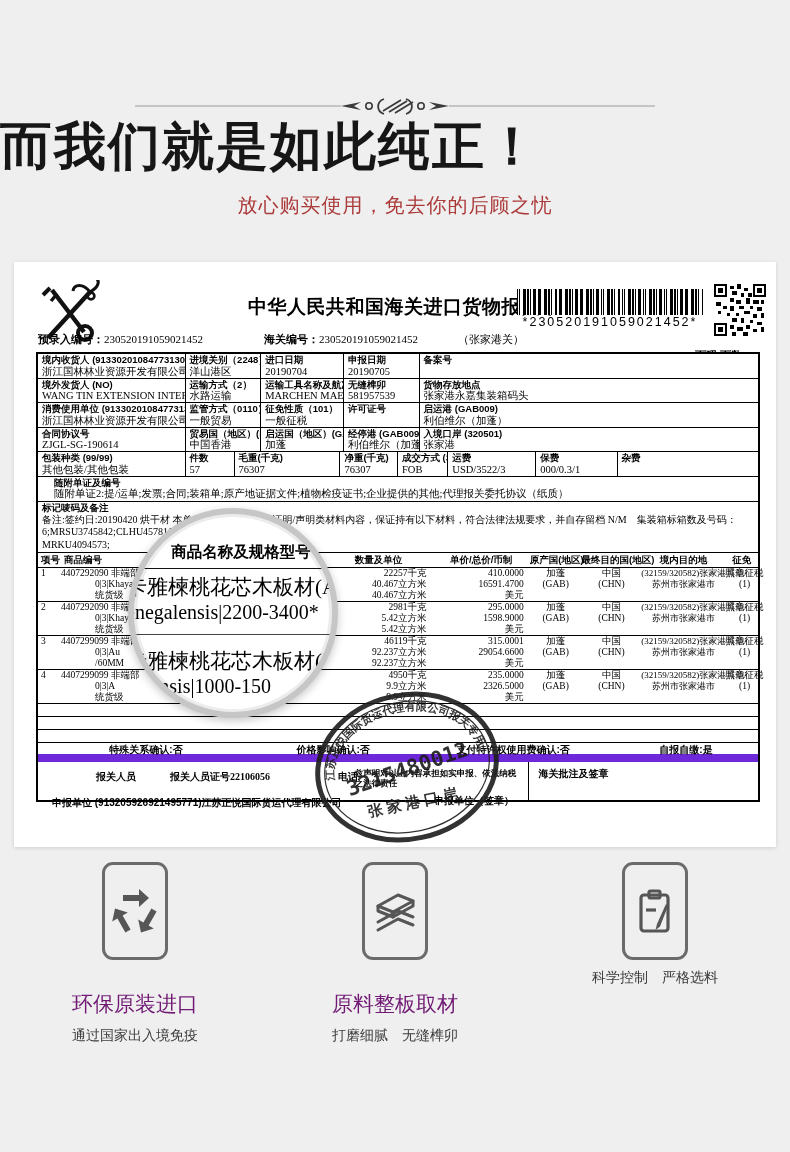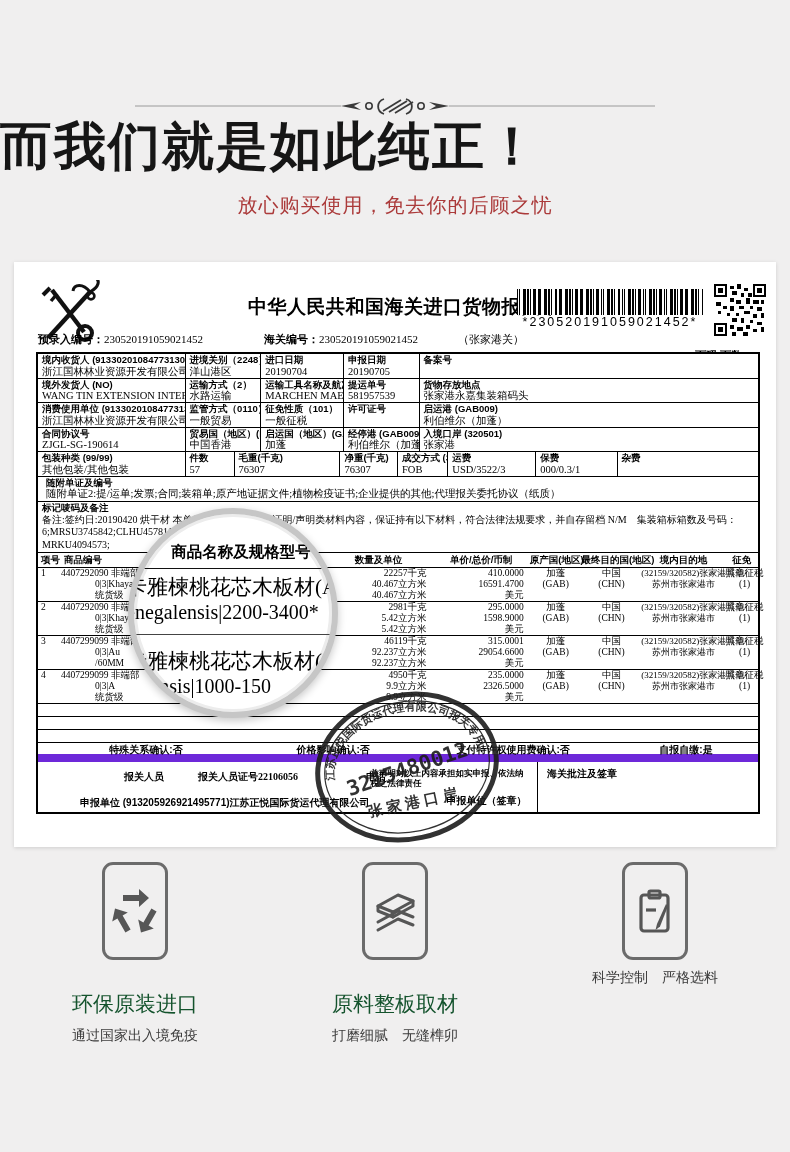--- a/index.html
+++ b/index.html
@@ -38,21 +38,21 @@
   
   .formbox { position:absolute; top:90px; left:22px; width:724px; border:2px solid #000; background:#fff; }
   .irow { display:grid; border-bottom:1px solid #000; min-height:21px; }
   .irow5 { grid-template-columns:20.5% 10.5% 11.5% 10.5% 1fr; }
   .irow8 { grid-template-columns:20.5% 6.8% 14.7% 8% 7% 12.2% 11.3% 1fr; }
   .fcell { border-right:1px solid #000; padding:1px 3px 1px 4px; overflow:hidden; }
   .fcell:last-child { border-right:none; }
   .flab { font-size:9.5px; font-weight:bold; line-height:10.5px; white-space:nowrap; }
   .fval { font-size:10.5px; font-family:"Liberation Serif",serif; line-height:11px; white-space:nowrap; }
 
-  .docs { border-bottom:1px solid #000; padding:1px 8px; }
+  .docs { border-bottom:1px solid #000; padding:1px 16px; }
   .docs .flab { font-size:9.5px; }
   .docs .dtext { font-size:10.5px; font-family:"Liberation Serif",serif; line-height:12px; }
   .marks { border-bottom:1px solid #000; padding:1px 4px; min-height:48px; }
   .marks .mtext { font-size:10px; font-family:"Liberation Serif",serif; line-height:12.5px; }
 
   .ithead { display:grid; grid-template-columns:3.2% 9% 27.6% 15% 13.5% 7.2% 8.3% 11.7% 1fr;
     border-bottom:1px solid #000; font-size:9.5px; font-weight:bold; height:15px; align-items:center; }
   .ithead span { text-align:center; white-space:nowrap; }
   .ithead span:nth-child(1),.ithead span:nth-child(2){ text-align:left; padding-left:3px; }
 
@@ -63,21 +63,21 @@
   .c-prod .ln+ .ln { padding-left:34px; }
   .c-qty,.c-price { text-align:right; padding-right:6px; }
   .c-origin,.c-dest,.c-tax { text-align:center; }
   .c-place { text-align:center; font-size:9px; overflow:visible; }
   .erow { height:13px; border-bottom:1px solid #000; }
 
   .confirm { display:grid; grid-template-columns:30% 22% 28% 20%; height:19px; align-items:center;
     border-bottom:8px solid #6d28d9; font-size:10px; font-weight:bold; }
   .confirm span { text-align:center; white-space:nowrap; }
 
-  .ffoot { position:relative; height:50px; font-size:10px;margin-left:28px; }
+  .ffoot { position:relative; height:38px; font-size:10px; }
   .ffoot .vline { position:absolute; left:68%; top:0; bottom:0; border-left:1px solid #000; }
   .fo-a { position:absolute; left:58px; top:8px; font-weight:bold; }
   .fo-b { position:absolute; left:132px; top:8px; font-weight:bold; font-family:"Liberation Serif",serif; }
   .fo-c { position:absolute; left:300px; top:8px; font-weight:bold; }
   .fo-st { position:absolute; left:44%; top:6px; width:23%; font-size:8.5px; font-weight:bold; line-height:10px; }
   .fo-sign { position:absolute; left:55%; top:32px; font-weight:bold; }
   .fo-notes { position:absolute; left:69.5%; top:5px; font-weight:bold; }
   .fo-unit { position:absolute; left:14px; top:34px; font-weight:bold; }
 
   
@@ -92,21 +92,21 @@
   .mag-gap { height:14px; border-top:1px solid #444; margin-top:10px; }
 
   
   .stamp { position:absolute; left:288px; top:420px; z-index:40; transform:rotate(-12deg); opacity:.9; }
 
   
   .features { position:absolute; top:862px; left:0; width:100%; display:flex; justify-content:space-evenly; }
   .feature { width:250px; text-align:center; }
   .fe-box { width:66px; height:98px; margin:0 auto; border:3px solid #6b6b6b; border-radius:11px;
     display:flex; align-items:center; justify-content:center; }
-  .fe-t1 { margin-top:30px; font-family:"Liberation Serif",serif; font-size:21px; color:#14532d; }
+  .fe-t1 { margin-top:30px; font-family:"Liberation Serif",serif; font-size:21px; color:#701a75; }
   .fe-t2 { margin-top:9px; font-family:Liberation Sans, sans-serif; font-size:14px; color:#3b3b3b; white-space:nowrap; }
 </style>
 </head>
 <body>
 
 <div id="page">
 
   <svg class="flourish" viewBox="0 0 520 22">
     <line x1="0" y1="11" x2="206" y2="11" stroke="#9a9a9a" stroke-width="1"></line>
     <path d="M206,11 l20,-4 -7,4 7,4 z" fill="#3a3a3a"></path>
@@ -231,21 +231,21 @@
             </div>
             <div class="fcell">
               <div class="flab">运输方式（2）</div>
               <div class="fval">水路运输</div>
             </div>
             <div class="fcell">
               <div class="flab">运输工具名称及航次号</div>
               <div class="fval">MARCHEN MAERSK/0921E1</div>
             </div>
             <div class="fcell">
-              <div class="flab">提运单号</div>
+              <div class="flab">无缝榫卯</div>
               <div class="fval">581957539</div>
             </div>
             <div class="fcell">
               <div class="flab">货物存放地点</div>
               <div class="fval">张家港永嘉集装箱码头</div>
             </div>
           </div>
           <div class="irow irow5">
             <div class="fcell">
               <div class="flab">消费使用单位 (91330201084773130W)</div>

